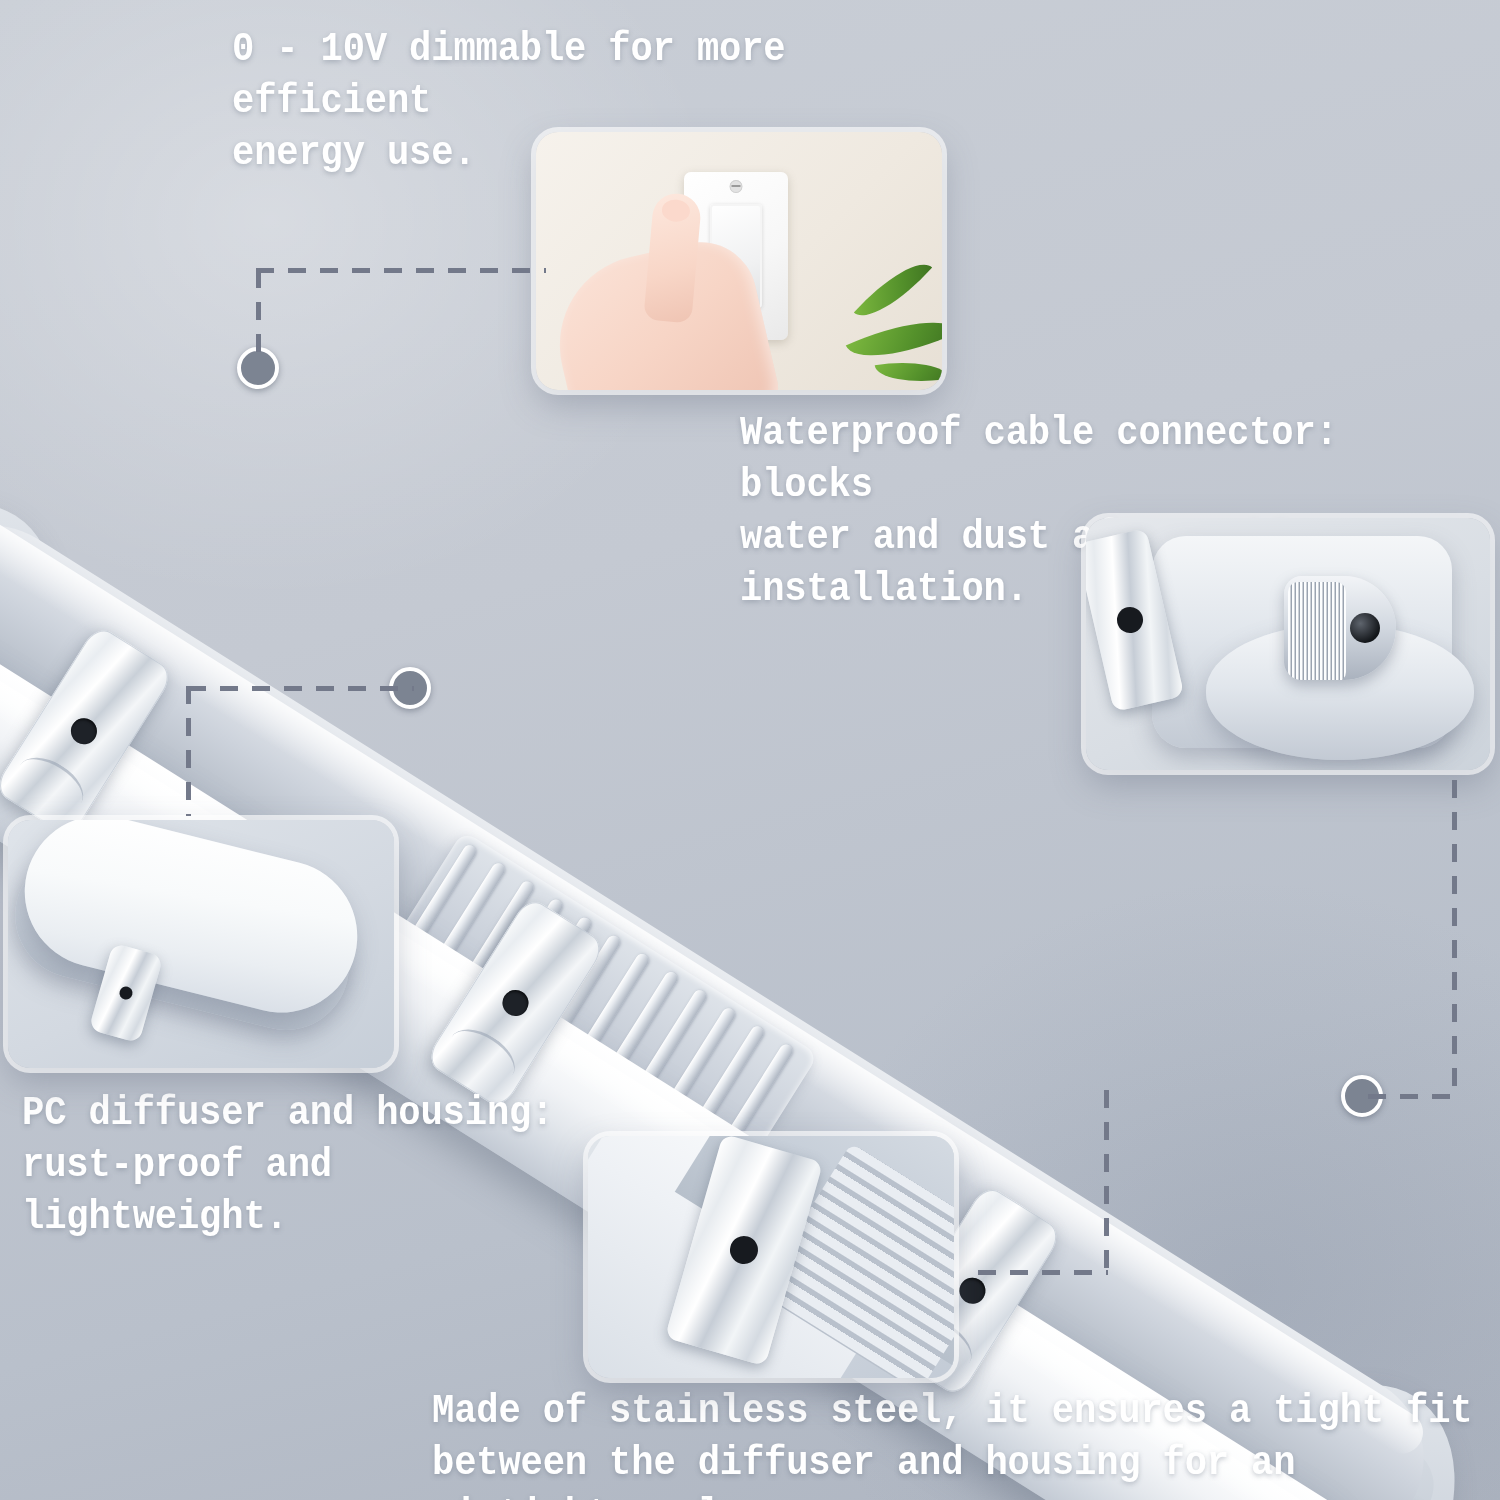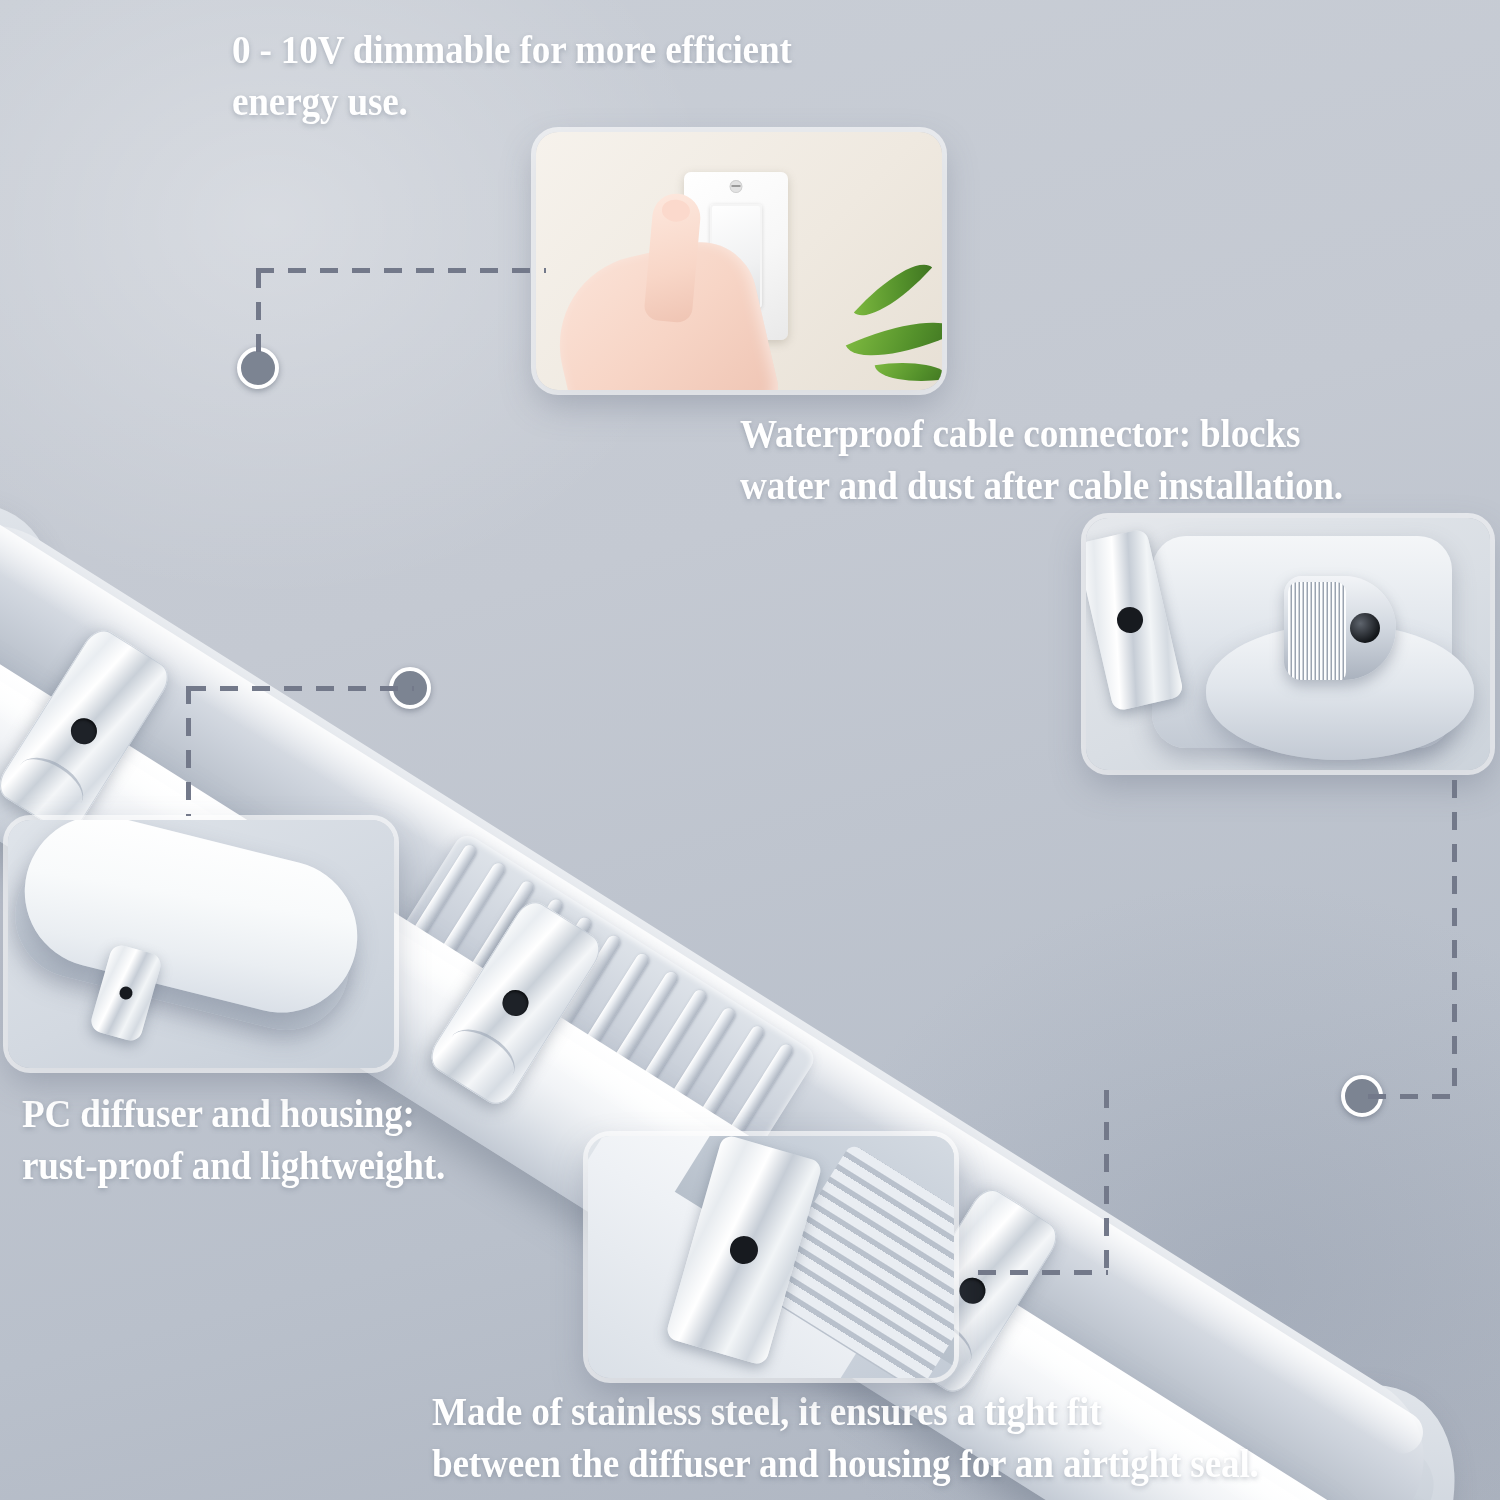--- a/index.html
+++ b/index.html
@@ -6,21 +6,21 @@
   html, body {
     margin: 0;
     padding: 0;
     background: #b9bfc9;
   }
   #stage {
     position: relative;
     width: 1500px;
     height: 1500px;
     overflow: hidden;
-    font-family: Liberation Serif, serif;
+    font-family: Liberation Mono, monospace;
     background: linear-gradient(165deg, #c9ced6 0%, #c4c9d2 38%, #b9c0cb 72%, #adb4c0 100%);
   }
 
   
   .bg-glow {
     position: absolute;
     border-radius: 50%;
     pointer-events: none;
   }
   .bg-glow.g1 {

